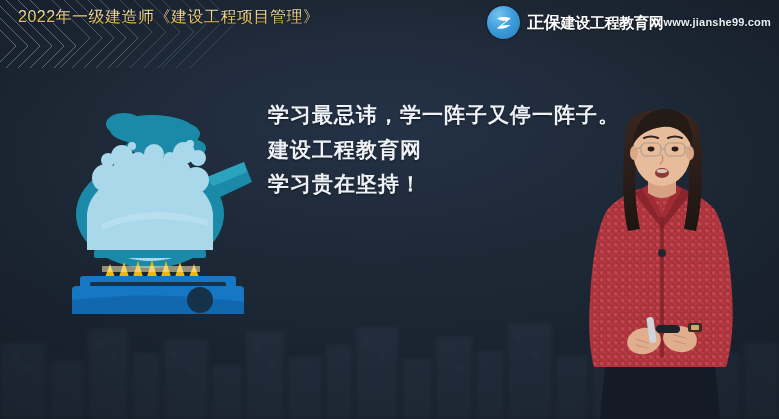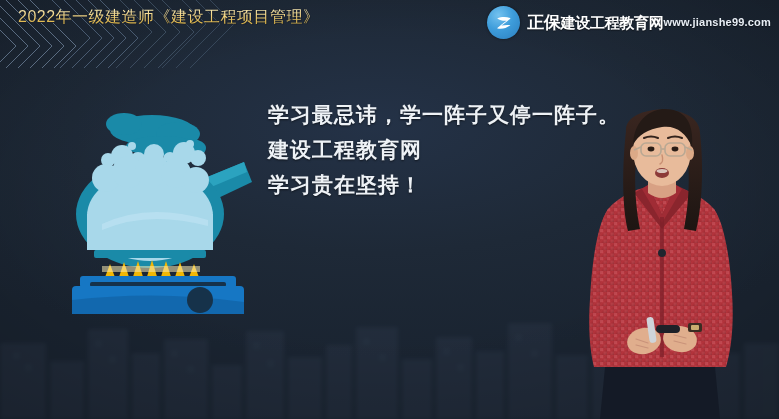--- a/index.html
+++ b/index.html
@@ -137,21 +137,21 @@
   .quote-line {
     font-size: 21px;
     font-weight: bold;
     color: #eef2f6;
     line-height: 1;
     margin-bottom: 14px;
     letter-spacing: 1px;
     white-space: nowrap;
     text-shadow: 0 1px 2px rgba(0,0,0,0.55);
   }
-  .quote-line:last-child { margin-bottom: 0; }
+  .quote-line:last-child { margin-bottom: 0; font-family: Liberation Serif, serif; }
 
   
   .presenter {
     position: absolute;
     right: 0;
     bottom: 0;
     width: 235px;
     height: 330px;
     pointer-events: none;
   }

